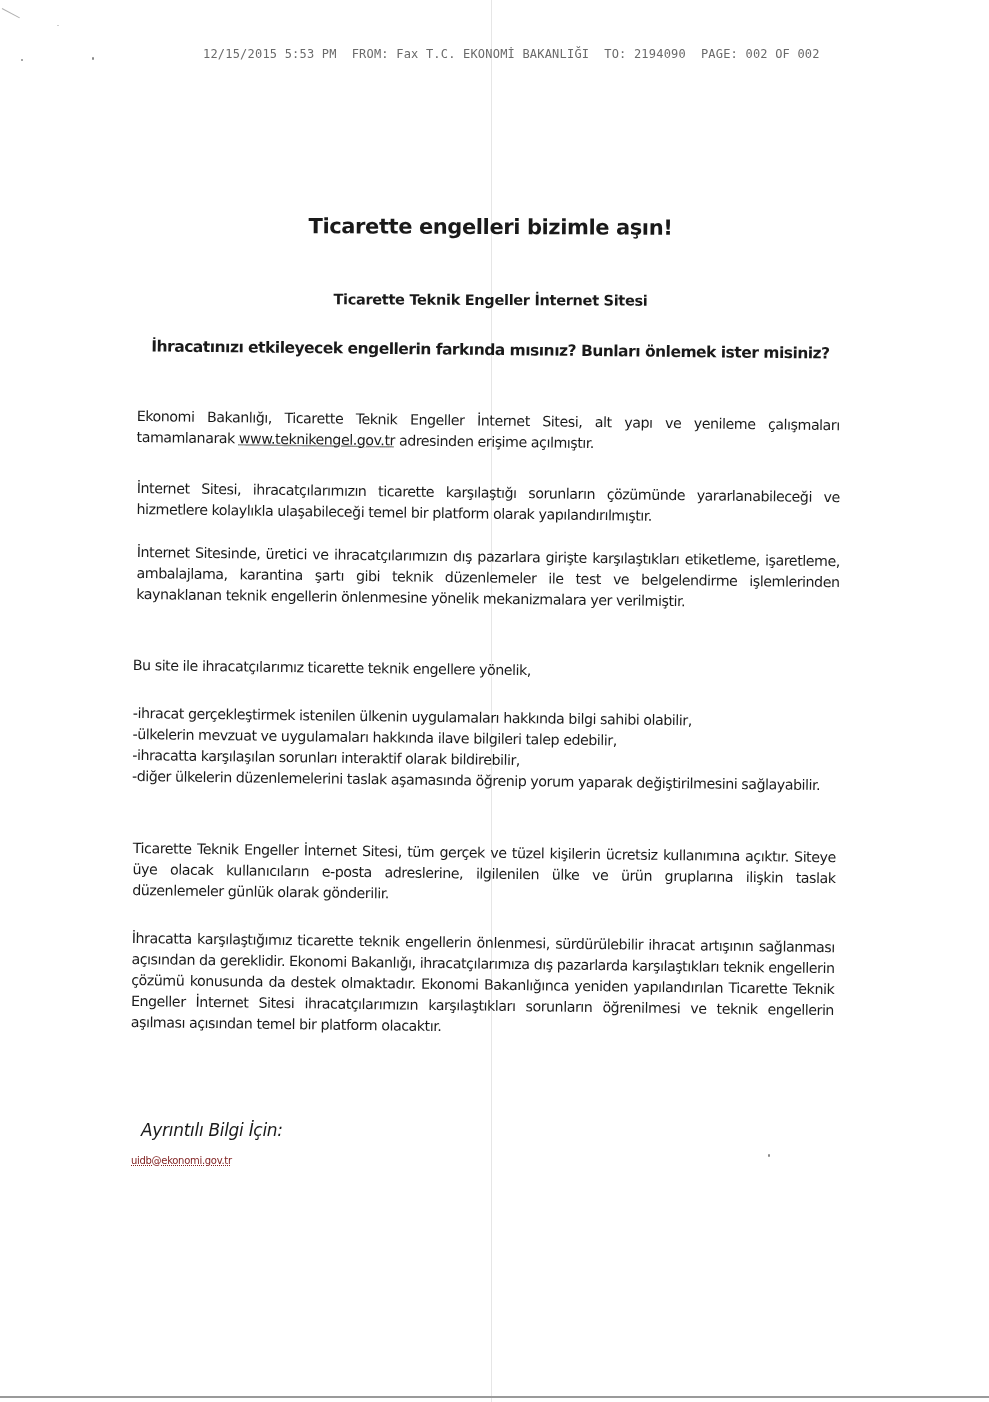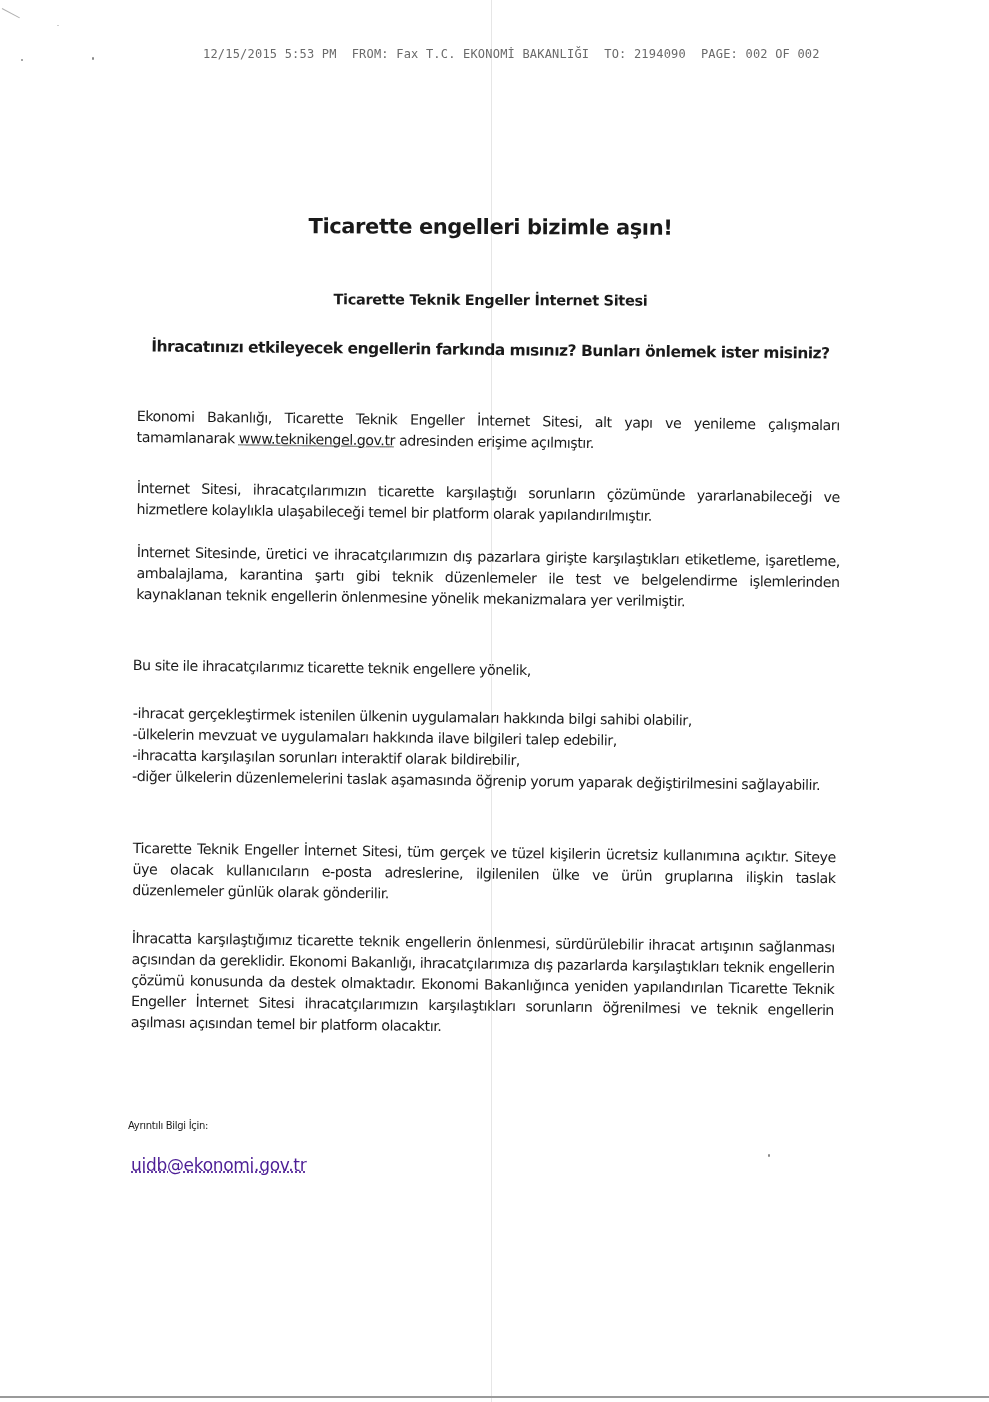--- a/index.html
+++ b/index.html
@@ -112,34 +112,35 @@
     .p5 { top: 838px; left: 133px; }
     .p6 { top: 928px; left: 132px; }
     .link-inline {
       text-decoration: underline;
       text-decoration-style: dotted;
       color: #1a1a1a;
       cursor: pointer;
     }
     .contact-label {
       position: absolute;
-      left: 128px;
+      left: 141px;
       top: 1120px;
-      font-size: 10px;
+      font-size: 17px;
       letter-spacing: -0.3px;
+      font-style: italic;
     }
     .contact-email {
       position: absolute;
       left: 131px;
       top: 1155px;
-      font-size: 17px;
+      font-size: 10px;
       letter-spacing: -0.3px;
       text-decoration: underline;
       text-decoration-style: dotted;
-      color: #4c1d95;
+      color: #7f1d1d;
       cursor: pointer;
     }
   </style>
 </head>
 <body>
 
 <div class="fold-line"></div>
 <div class="bottom-edge"></div>
 <div class="corner-scratch"></div>
 <div class="speck" style="left:21px;top:59px;width:2px;height:2px;"></div>

